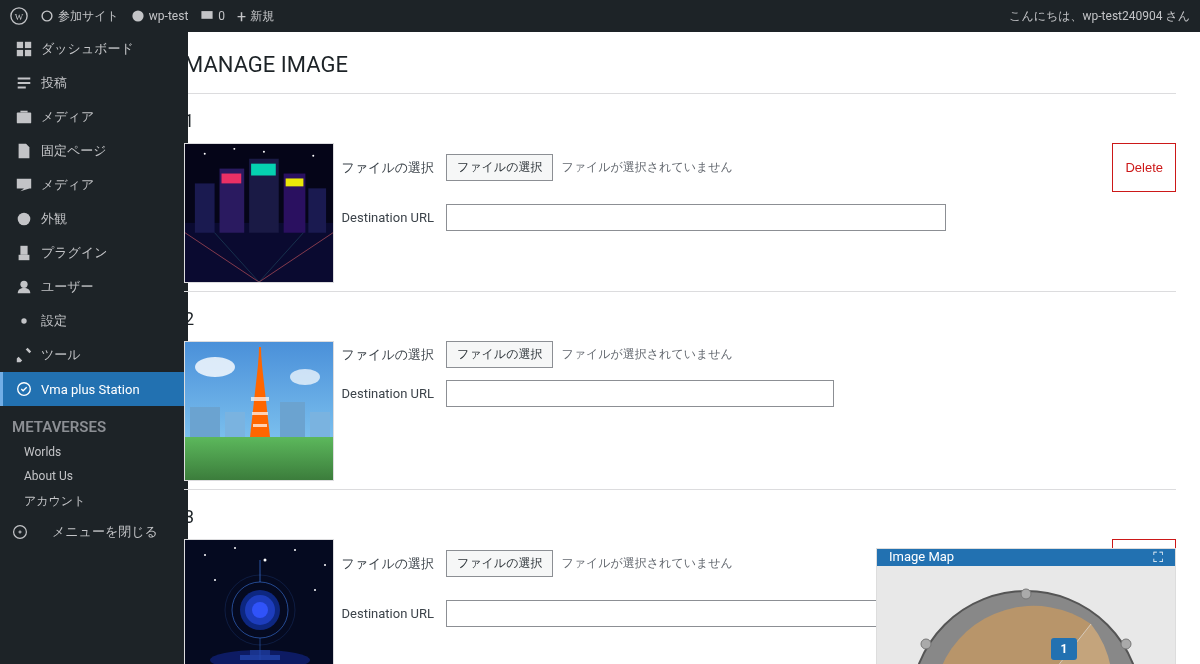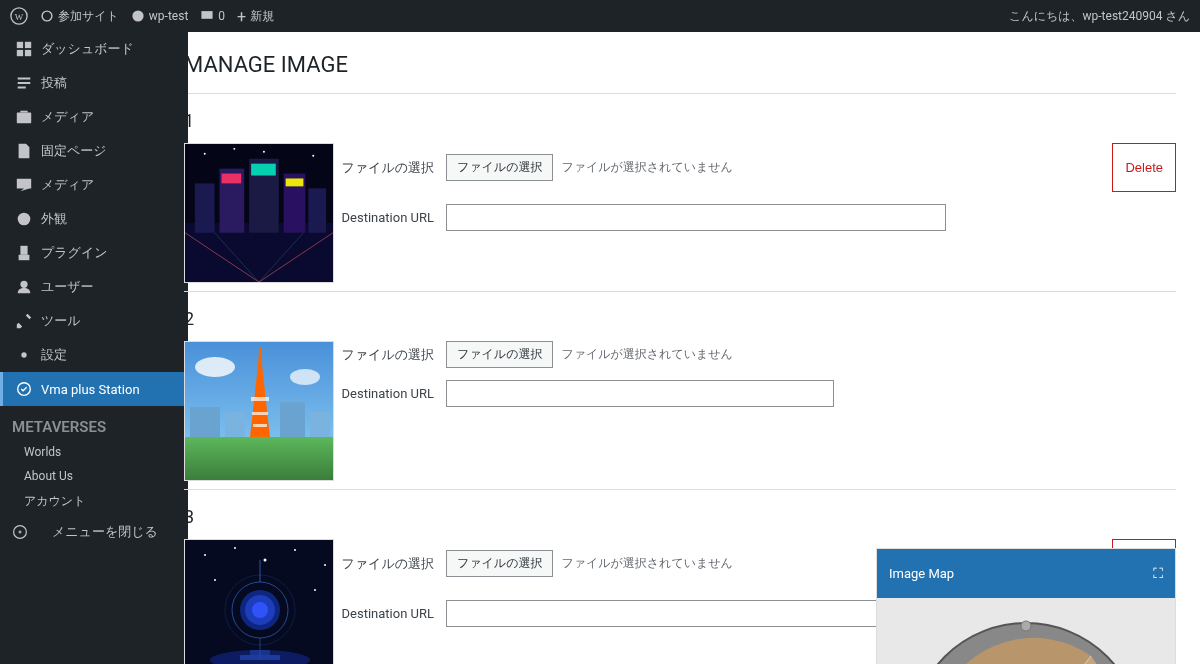--- a/index.html
+++ b/index.html
@@ -86,22 +86,22 @@
       background: #fff; border: 1px solid #cc1818; color: #cc1818;
       padding: 16px 12px; cursor: pointer; font-size: 13px;
     }
 
     
     .image-map-popup {
       position: absolute; right: 0; top: 240px; width: 300px;
       background: #f5f5f5; border: 1px solid #ddd; z-index: 100;
     }
     .image-map-header {
-      background: #2271b1; color: #fff; padding: 16px 12px;
-      display: flex; align-items: center; justify-content: space-between;
+      background: #2271b1; color: #fff; padding: 0 12px;
+      display: flex; align-items: flex-start; justify-content: space-between;
       font-size: 13px;
     }
     .image-map-expand { color: #fff; cursor: pointer; font-size: 14px; }
     .image-map-body {
       padding: 12px; display: flex; justify-content: center; align-items: center;
       background: #e8e8e8; min-height: 280px;
     }
 
   </style>
 </head>
@@ -194,30 +194,30 @@
     </li>
     <li class="sidebar-item">
       <svg class="sidebar-icon" viewBox="0 0 20 20">
           <circle cx="10" cy="7" r="4"></circle>
           <path d="M3 17c0-4 3-6 7-6s7 2 7 6"></path>
         </svg>
       <span>ユーザー</span>
     </li>
     <li class="sidebar-item">
       <svg class="sidebar-icon" viewBox="0 0 20 20">
-          <path d="M14 2l-2 2 4 4 2-2-4-4zM4 12l4 4-2 2H2v-4l2-2zM6 10L2 14M10 6l4-4"></path>
-        </svg>
-      <span>ツール</span>
-    </li>
-    <li class="sidebar-item">
-      <svg class="sidebar-icon" viewBox="0 0 20 20">
           <circle cx="10" cy="10" r="3"></circle>
           <path d="M10 2v2M10 16v2M2 10h2M16 10h2"></path>
         </svg>
       <span>設定</span>
+    </li>
+    <li class="sidebar-item">
+      <svg class="sidebar-icon" viewBox="0 0 20 20">
+          <path d="M14 2l-2 2 4 4 2-2-4-4zM4 12l4 4-2 2H2v-4l2-2zM6 10L2 14M10 6l4-4"></path>
+        </svg>
+      <span>ツール</span>
     </li>
     <li class="sidebar-item active">
       <svg class="sidebar-icon" viewBox="0 0 20 20">
           <circle cx="10" cy="10" r="7" fill="none" stroke="currentColor" stroke-width="1.5"></circle>
           <path d="M7 10l2 2 4-4" stroke="currentColor" stroke-width="1.5" fill="none"></path>
         </svg>
       <span>Vma plus Station</span>
     </li>
   </ul>
 

